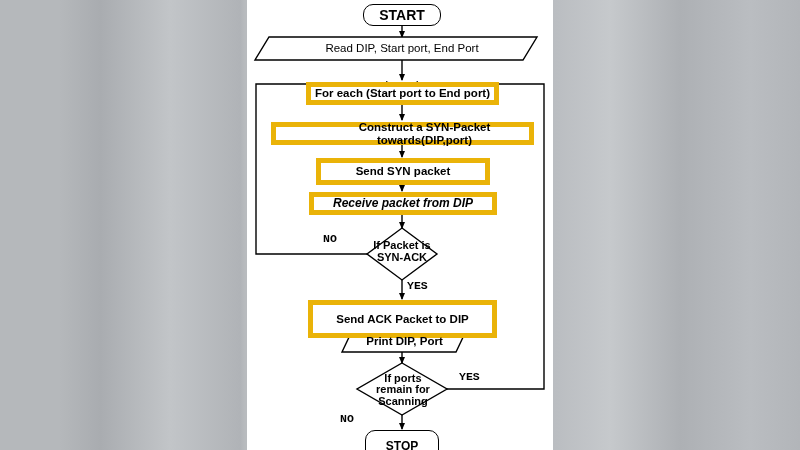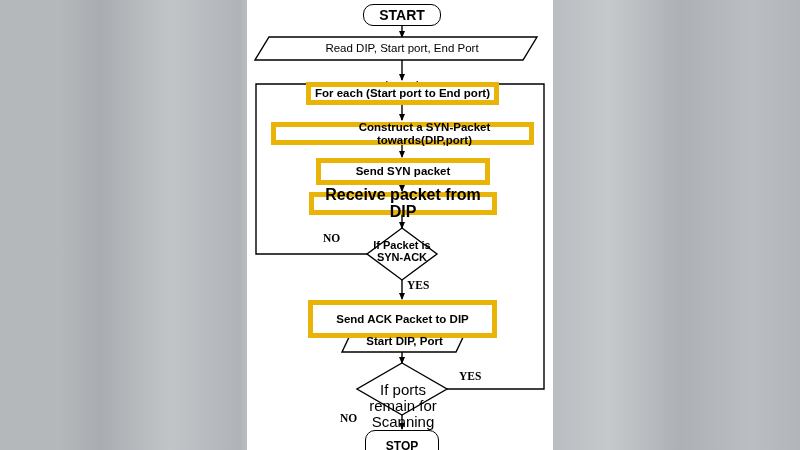--- a/index.html
+++ b/index.html
@@ -83,21 +83,21 @@
   .terminator {
     border: 1px solid #000;
     background: #fff;
     border-radius: 10px;
     font-weight: bold;
   }
   .label {
     position: absolute;
     color: #000;
     font-weight: bold;
-    font-family: Liberation Serif, serif;
+    font-family: Liberation Mono, monospace;
   }
   svg.overlay {
     position: absolute;
     left: 0;
     top: 0;
     width: 306px;
     height: 450px;
     pointer-events: none;
   }
   .diamond-text {
@@ -163,30 +163,30 @@
       <div class="node terminator" style="left:116px; top:4px; width:78px; height:22px; font-size:14px;">START</div>
 
       <div class="diamond-text" style="left:30px; top:38px; width:250px; height:21px; font-size:11.5px; font-weight:normal;">Read DIP, Start port, End Port</div>
 
       <div class="node rect" style="left:59px; top:82px; width:193px; height:23px; font-size:11.5px; font-weight:bold;">For each  (Start port to End port)</div>
 
       <div class="node rect" style="left:24px; top:122px; width:263px; height:23px; font-size:11.5px; font-weight:bold;padding-left:44px;">Construct a SYN-Packet towards(DIP,port)</div>
 
       <div class="node rect" style="left:69px; top:158px; width:174px; height:27px; font-size:11.5px; font-weight:bold;">Send  SYN packet</div>
 
-      <div class="node rect" style="left:62px; top:192px; width:188px; height:23px; font-size:16px; font-weight:bold;">Receive  packet from DIP</div>
+      <div class="node rect" style="left:62px; top:192px; width:188px; height:23px; font-size:12px; font-weight:bold;font-style:italic;">Receive  packet from DIP</div>
 
       <div class="diamond-text" style="left:110px; top:232px; width:90px; height:40px; font-size:11px; font-weight:bold;">If Packet is
 SYN-ACK</div>
 
       <div class="node rect" style="left:61px; top:300px; width:189px; height:38px; font-size:11.5px; font-weight:bold;">Send ACK Packet to DIP</div>
 
-      <div class="diamond-text" style="left:105px; top:332px; width:105px; height:19px; font-size:11.5px; font-weight:bold;">Start DIP, Port</div>
-
-      <div class="diamond-text" style="left:112px; top:383px; width:88px; height:46px; font-size:15px; font-weight:normal;">If ports
+      <div class="diamond-text" style="left:105px; top:332px; width:105px; height:19px; font-size:11.5px; font-weight:bold;">Print DIP, Port</div>
+
+      <div class="diamond-text" style="left:112px; top:367px; width:88px; height:46px; font-size:11px; font-weight:bold;">If ports
 remain  for
 Scanning</div>
 
       <div class="node terminator" style="left:118px; top:430px; width:74px; height:32px; font-size:12px;">STOP</div>
 
       <div class="label" style="left:76px; top:232px; font-size:11.5px;">NO</div>
 
       <div class="label" style="left:160px; top:279px; font-size:11.5px;">YES</div>
 
       <div class="label" style="left:212px; top:370px; font-size:11.5px;">YES</div>

